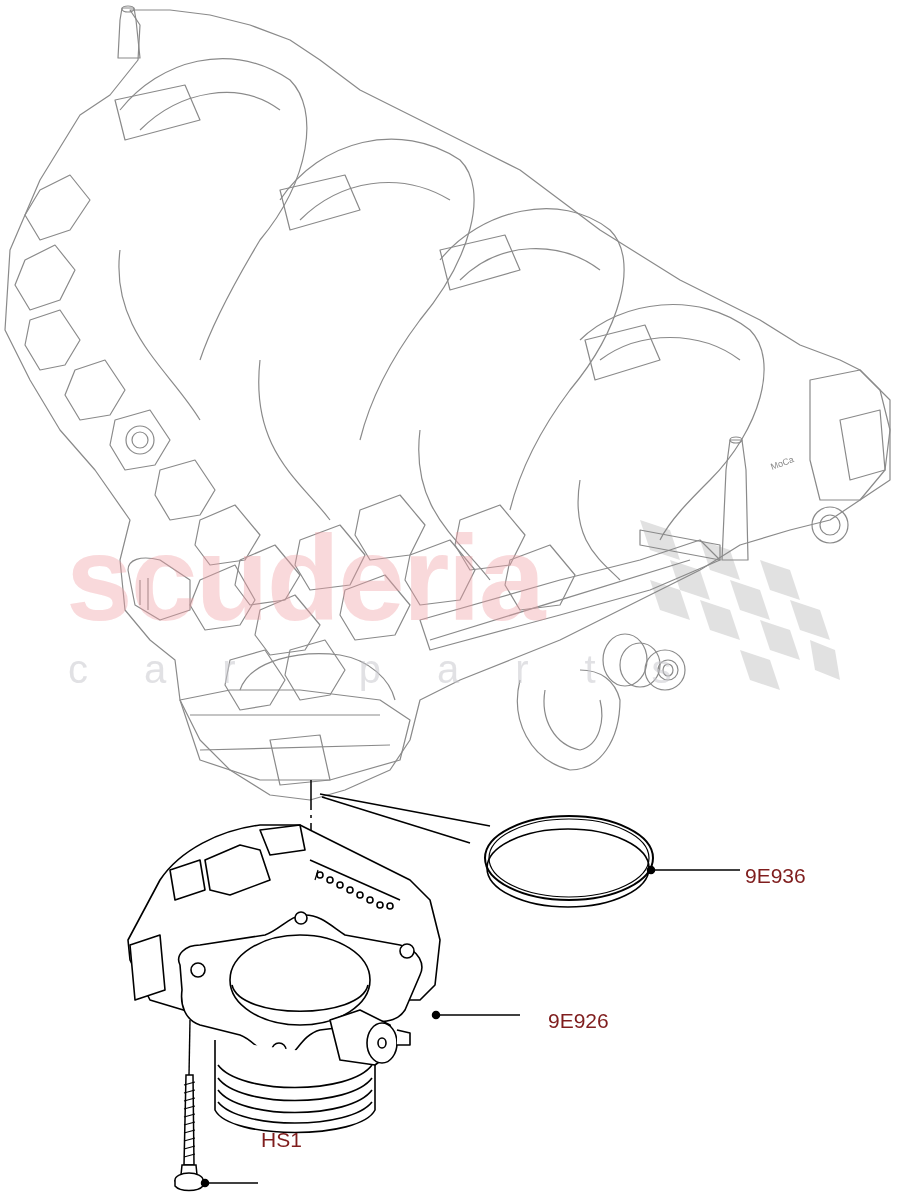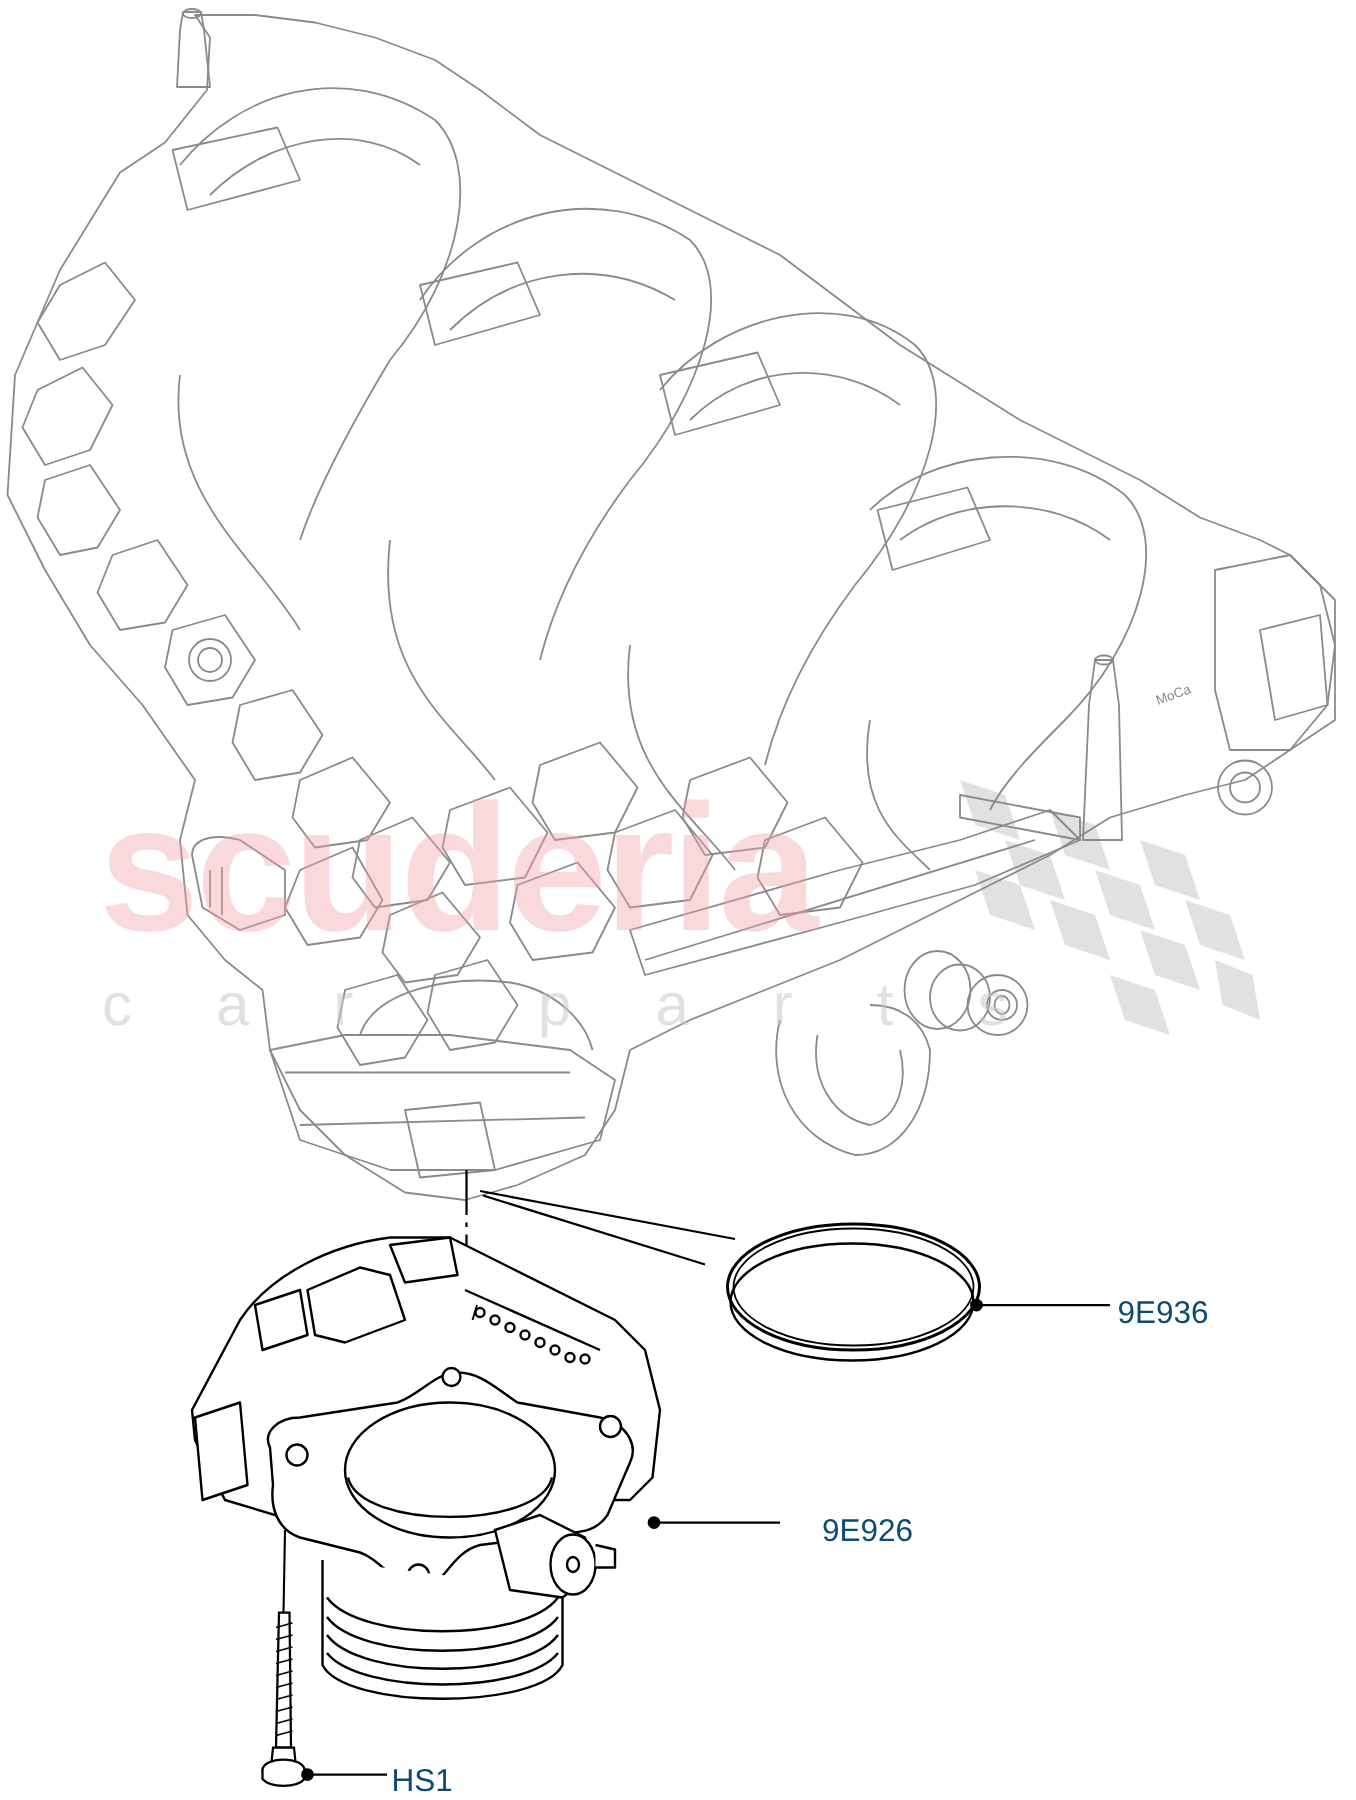--- a/index.html
+++ b/index.html
@@ -1,20 +1,20 @@
 <!DOCTYPE html>
 <html><head>
   <meta charset="utf-8">
   <style>
     html, body { margin: 0; padding: 0; background: #ffffff; }
     body { width: 904px; height: 1200px; position: relative; overflow: hidden; font-family: "Liberation Sans", sans-serif; }
     #diagram { position: absolute; left: 0; top: 0; width: 904px; height: 1200px; }
     .callout-label {
       position: absolute;
-      color: #0c4a6e;
+      color: #7f1d1d;
       font-family: "Liberation Sans", sans-serif;
       font-size: 21px;
       line-height: 1;
       cursor: pointer;
       white-space: nowrap;
     }
   </style>
 </head>
 <body>
 
@@ -189,13 +189,13 @@
     <circle cx="651" cy="870" r="3.5"></circle>
     <line x1="436" y1="1015" x2="520" y2="1015"></line>
     <circle cx="436" cy="1015" r="3.5"></circle>
     <line x1="205" y1="1183" x2="258" y2="1183"></line>
     <circle cx="205" cy="1183" r="3.5"></circle>
   </g>
 </svg>
 
 <div class="callout-label" style="left:745px; top:865px;">9E936</div>
 <div class="callout-label" style="left:526px; top:1010px;margin-left:22px;">9E926</div>
-<div class="callout-label" style="left:261px; top:1177px;">HS1</div>
+<div class="callout-label" style="left:261px; top:1129px;">HS1</div>
 
 </body></html>

